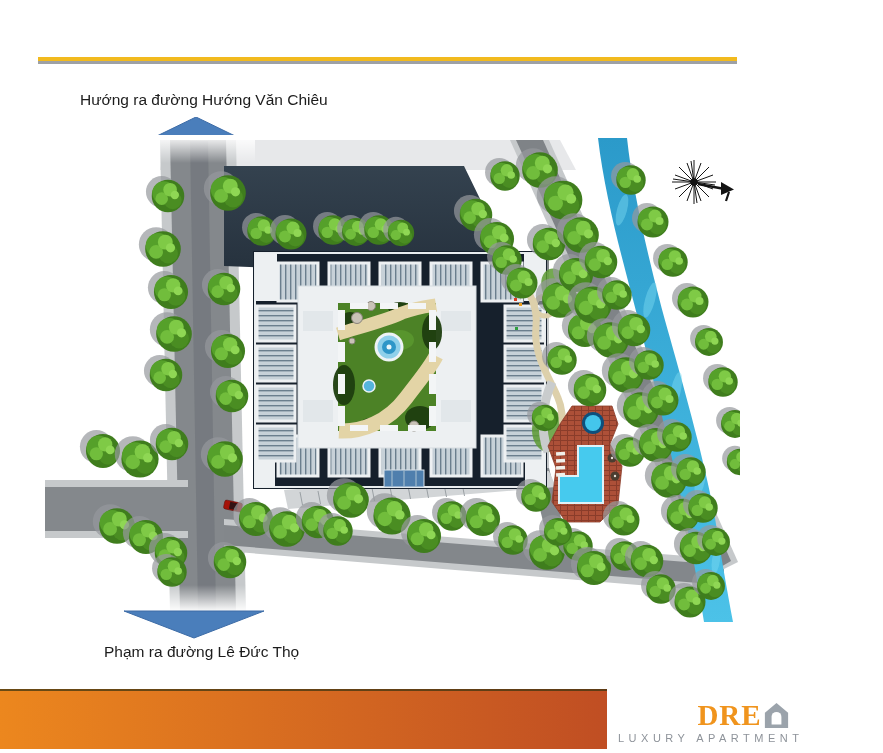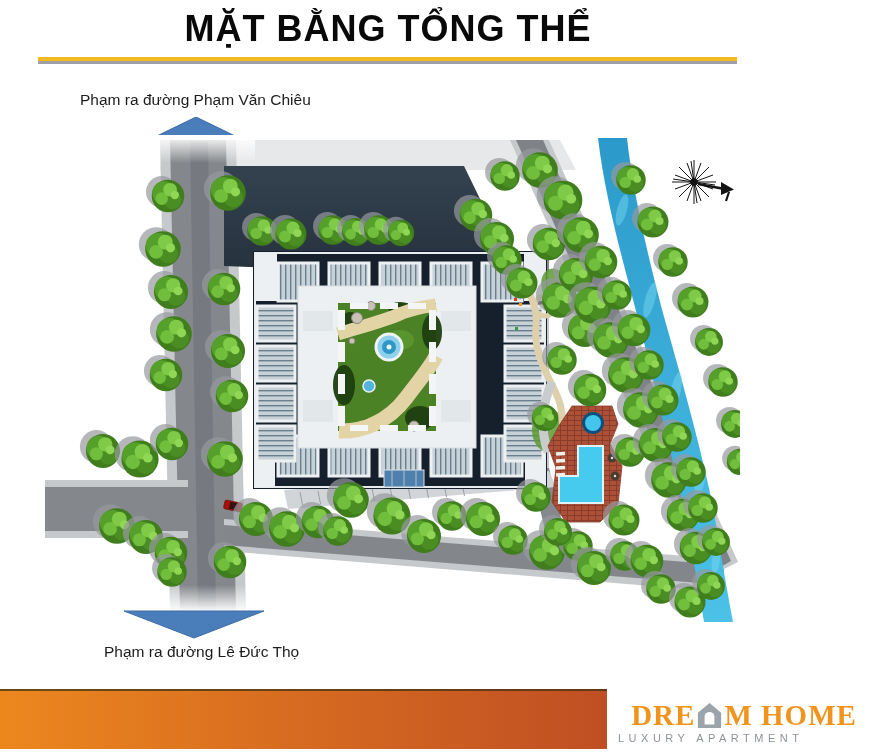--- a/index.html
+++ b/index.html
@@ -34,27 +34,26 @@
         font-family:"Liberation Serif","DejaVu Serif",serif;font-weight:bold;
         font-size:29px;line-height:25px;color:var(--logo-orange);letter-spacing:1px;white-space:nowrap;}
   .logo-house{width:25px;height:25px;margin:0 2px 0 2px;}
   .logo-sub{margin-top:4px;font-size:11px;letter-spacing:4.5px;color:#8E939A;white-space:nowrap;}
 </style>
 </head>
 <body>
 
 <div class="page">
 
-  <div class="slide-title">MẶT BẰNG TỔNG THỂ</div>
   <div class="divider">
     <div class="gold"></div>
     <div class="gray"></div>
   </div>
 
-  <div class="dir-label" id="label-top">Phạm ra đường Phạm Văn Chiêu</div>
+  <div class="dir-label" id="label-top">Hướng ra đường Hướng Văn Chiêu</div>
   <svg class="arrow-svg" id="arrow-up" width="140" height="35">
     <polygon points="70,0 0,34 140,34" style="fill:var(--arrow-blue)" stroke="#3c6ba6" stroke-width="1"></polygon>
   </svg>
 
   <svg class="siteplan" width="700" height="492" viewBox="40 135 700 492">
     <defs>
       <linearGradient id="darkShadow" x1="0" y1="0" x2="0" y2="1">
         <stop offset="0" stop-color="#34424f"></stop>
           <stop offset="1" stop-color="#0a111b"></stop>
       </linearGradient>
@@ -365,18 +364,17 @@
 
   <div class="footer-bar"></div>
 
   <div class="logo">
     <div class="logo-main">
       <span>DRE</span>
       <svg class="logo-house" viewBox="0 0 26 28">
         <polygon points="13,0 26,11 26,28 0,28 0,11" style="fill:var(--logo-gray)"></polygon>
         <path d="M13,10 a5.5,5.5 0 0 1 5.5,5.5 V24 h-11 V15.5 A5.5,5.5 0 0 1 13,10 Z" fill="#ffffff"></path>
       </svg>
-      <span>M HOME</span>
     </div>
     <div class="logo-sub">LUXURY APARTMENT</div>
   </div>
 
 </div>
 
 </body></html>

